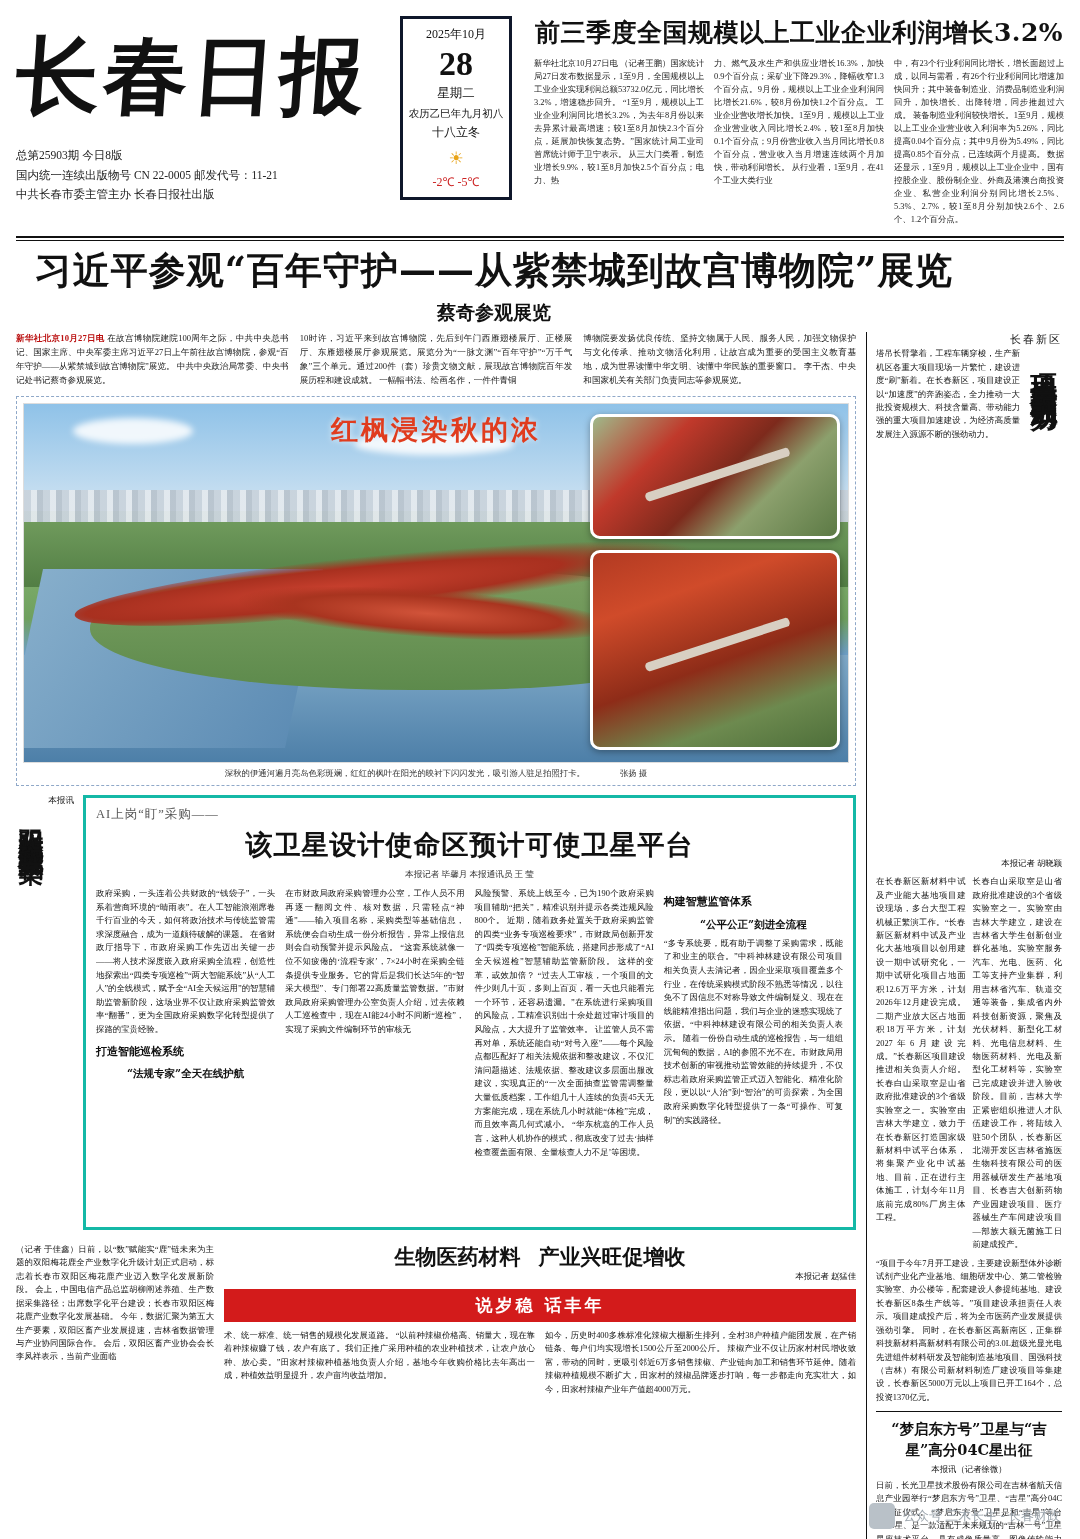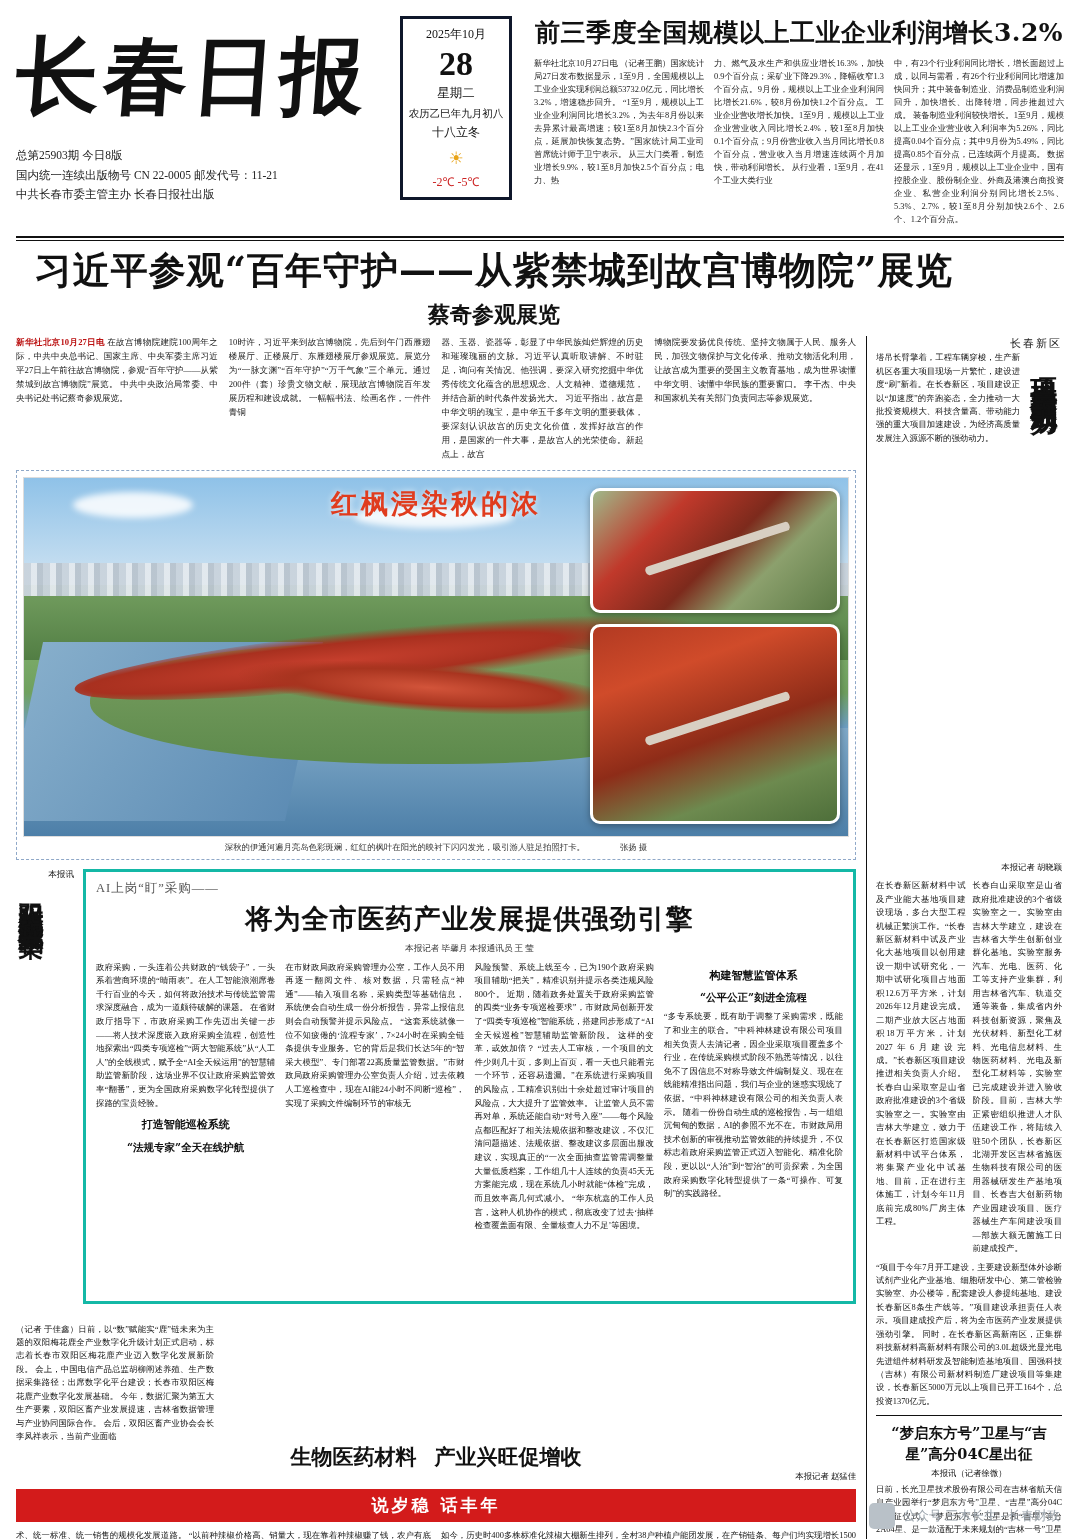--- a/index.html
+++ b/index.html
@@ -71,21 +71,21 @@
     font-family:"DejaVu Serif", serif;
     font-weight:bold;
     font-size:37px;
     letter-spacing:1px;
     line-height:1.25;
     white-space:nowrap;
   }
   .subheadline {
     font-family:"DejaVu Serif", serif;
     font-weight:bold;
-    font-size:22px;
+    font-size:19px;
     margin-top:7px;
   }
 
   
   .body-grid { display:flex; gap:10px; margin-top:6px; }
   .left-col { width:840px; }
   .right-col { width:196px; border-left:1px solid #111; padding-left:9px; }
 
   .art-cols { display:flex; gap:11px; font-size:8.6px; line-height:1.62; text-align:justify; color:#1a1a1a; }
   .art-cols .c { flex:1; }
@@ -140,35 +140,35 @@
 
   .redbox { flex:1; border:3px solid #14b8a6; padding:8px 10px 10px 10px; }
   .redbox .kicker { font-size:12.5px; color:#555; letter-spacing:1px; }
   .redbox h2 {
     margin:4px 0 6px 0; text-align:center;
     font-family:"DejaVu Serif", serif; font-weight:bold; font-size:27px; letter-spacing:1px;
   }
   .byline { text-align:center; font-size:8.6px; color:#333; margin-bottom:6px; }
   .redbox-cols { display:flex; gap:10px; font-size:8.4px; line-height:1.62; text-align:justify; }
   .redbox-cols .c { flex:1; }
-  .sub-h { text-align:center; font-weight:bold; font-size:11px; margin:6px 0 4px; font-family:"DejaVu Serif",serif; }
+  .sub-h { text-align:left; font-weight:bold; font-size:11px; margin:6px 0 4px; font-family:"DejaVu Serif",serif; }
   .sub-h2 { text-align:center; font-weight:bold; font-size:10.5px; margin:5px 0 4px; font-family:"DejaVu Serif",serif; }
 
   
   .rc-label { text-align:right; font-size:11px; letter-spacing:2px; color:#222; }
   .rc-vert { writing-mode:vertical-rl; text-orientation:upright;
     font-family:"DejaVu Serif", serif; font-weight:bold; font-size:27px; letter-spacing:2px;
     height:500px; margin:6px 0 0 auto; }
   .rc-text { font-size:8.4px; line-height:1.6; text-align:justify; }
   .rc-cols { display:flex; gap:7px; margin-top:6px; }
   .rc-h { text-align:center; font-family:"DejaVu Serif",serif; font-weight:bold; font-size:14.5px; line-height:1.4; margin:6px 0 4px; }
   .hr-b { border-top:1px solid #111; margin:7px 0; }
 
   
-  .bottom { display:flex; margin-top:19px;flex-direction:column; }
+  .bottom { display:flex; gap:10px; margin-top:13px; }
   .bot-left { width:198px; }
   .bot-mid { flex:1; }
   .bot-h { font-family:"DejaVu Serif",serif; font-weight:bold; font-size:21px; text-align:center; }
   .redbanner { background:#d31b1b; color:#fff; font-family:"DejaVu Serif",serif; font-weight:bold;
     font-size:17px; text-align:center; padding:5px 0; letter-spacing:3px; margin:7px 0; }
   .bot-cols { display:flex; gap:10px; font-size:8.4px; line-height:1.6; text-align:justify; }
   .bot-cols .c { flex:1; }
 
   .watermark { position:absolute; right:20px; bottom:10px; display:flex; align-items:center; gap:8px;
     color:#9aa3ab; font-size:13px; }
@@ -235,23 +235,20 @@
 
       <div class="art-cols">
         <div class="c">
           <span class="lead-label">新华社北京10月27日电</span><span> 在故宫博物院建院100周年之际，中共中央总书记、国家主席、中央军委主席习近平27日上午前往故宫博物院，参观“百年守护——从紫禁城到故宫博物院”展览。
 
 中共中央政治局常委、中央书记处书记蔡奇参观展览。</span>
         </div>
         <div class="c">10时许，习近平来到故宫博物院，先后到午门西雁翅楼展厅、正楼展厅、东雁翅楼展厅参观展览。展览分为“一脉文渊”“百年守护”“万千气象”三个单元。通过200件（套）珍贵文物文献，展现故宫博物院百年发展历程和建设成就。
 
 一幅幅书法、绘画名作，一件件青铜</div>
-        <div class="c">器、玉器、瓷器等，彰显了中华民族灿烂辉煌的历史和璀璨瑰丽的文脉。习近平认真听取讲解、不时驻足，询问有关情况、他强调，要深入研究挖掘中华优秀传统文化蕴含的思想观念、人文精神、道德规范，并结合新的时代条件发扬光大。
-
-习近平指出，故宫是中华文明的瑰宝，是中华五千多年文明的重要载体，要深刻认识故宫的历史文化价值，发挥好故宫的作用，是国家的一件大事，是故宫人的光荣使命。新起点上，故宫</div>
         <div class="c">博物院要发扬优良传统、坚持文物属于人民、服务人民，加强文物保护与文化传承、推动文物活化利用，让故宫成为重要的受国主义教育基地，成为世界读懂中华文明、读懂中华民族的重要窗口。
 
 李干杰、中央和国家机关有关部门负责同志等参观展览。</div>
       </div>
 
       <div class="photo-block">
         <div class="photo-main">
           <div class="sky"></div>
           <div class="cloud" style="left:6%;top:4%;width:120px;height:26px;"></div>
           <div class="cloud" style="left:40%;top:8%;width:160px;height:22px;"></div>
@@ -279,21 +276,21 @@
       </div>
 
       <div class="lower-grid">
         <div class="vert-col">
           <div style="font-size:8.6px;margin-bottom:3px;text-align:right;">本报讯</div>
           <div class="vert-title">双阳梅花鹿将建立全流程数字档案</div>
         </div>
 
         <div class="redbox">
           <div class="kicker">AI上岗“盯”采购——</div>
-          <h2>将为全市医药产业发展提供强劲引擎</h2>
+          <h2>该卫星设计使命区预计可使卫星平台</h2>
           <div class="byline">本报记者 毕馨月    本报通讯员 王 莹</div>
           <div class="redbox-cols">
             <div class="c">
               <div>政府采购，一头连着公共财政的“钱袋子”，一头系着营商环境的“晴雨表”。在人工智能浪潮席卷千行百业的今天，如何将政治技术与传统监管需求深度融合，成为一道颇待破解的课题。
 
 在省财政厅指导下，市政府采购工作先迈出关键一步——将人技术深度嵌入政府采购全流程，创造性地探索出“四类专项巡检”“两大智能系统”从“人工人”的全线模式，赋予全“AI全天候运用”的智慧辅助监管新阶段，这场业界不仅让政府采购监管效率“翻番”，更为全国政府采购数字化转型提供了探路的宝贵经验。</div>
               <div class="sub-h">打造智能巡检系统</div>
               <div class="sub-h2">“法规专家”全天在线护航</div>
             </div>
             <div class="c">在市财政局政府采购管理办公室，工作人员不用再逐一翻阅文件、核对数据，只需轻点“神通”——输入项目名称，采购类型等基础信息，系统便会自动生成一份分析报告，异常上报信息则会自动预警并提示风险点。

